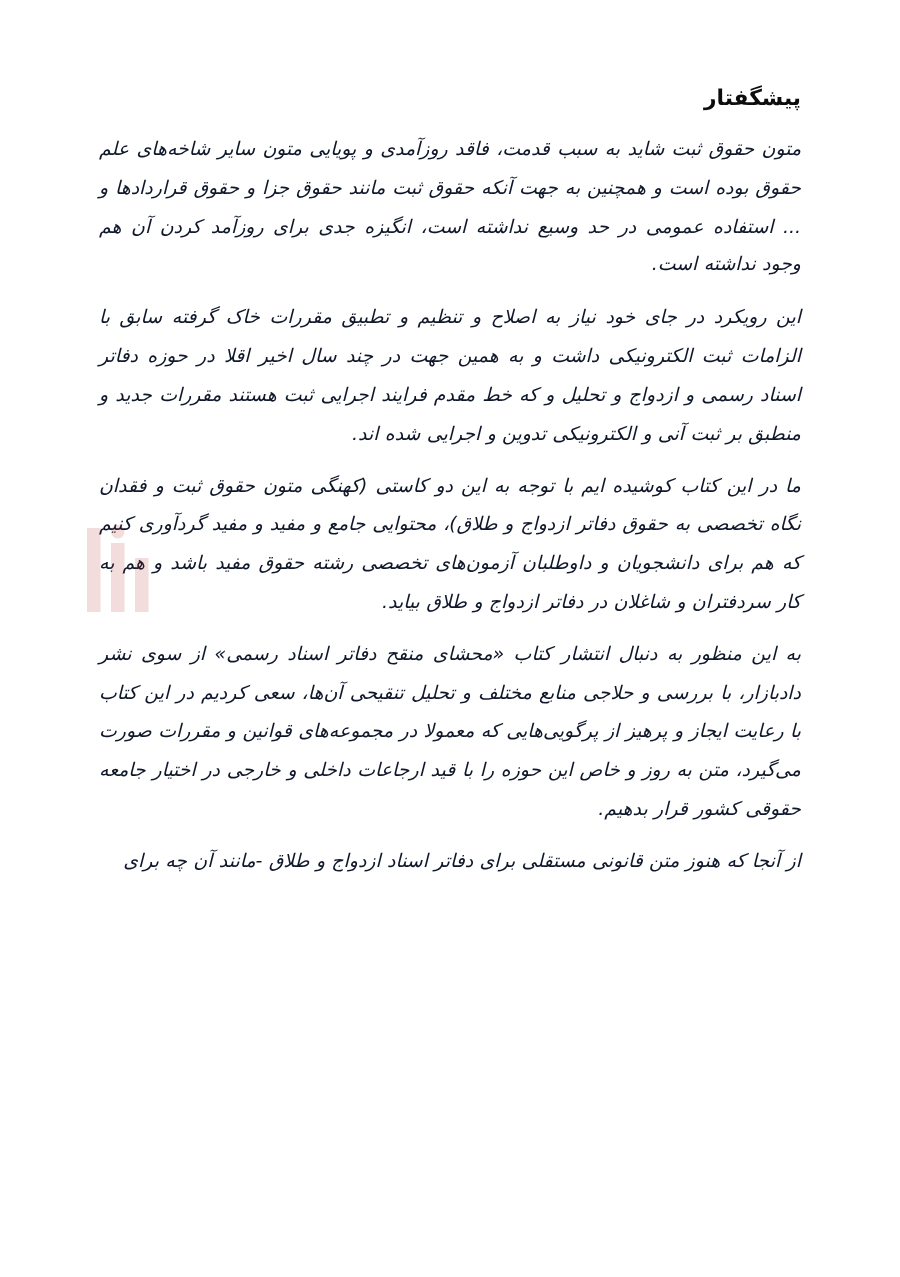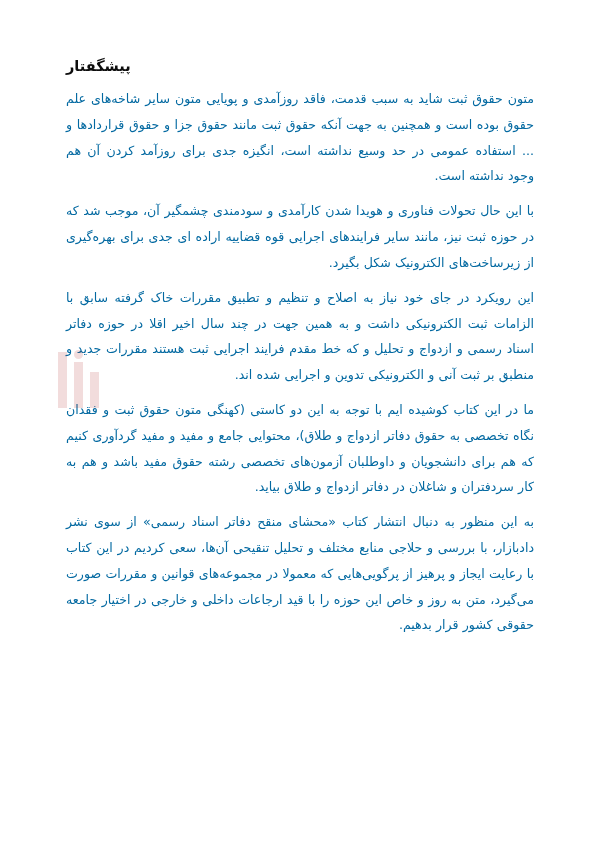--- a/index.html
+++ b/index.html
@@ -17,35 +17,36 @@
   }
   .page {
     position: absolute;
     inset: 0;
     background: #ffffff;
     padding: 58px 66px 0 66px;
     box-sizing: border-box;
     direction: rtl;
   }
   .doc-title {
-    text-align: left;
+    text-align: right;
     font-size: 14.5px;
     font-weight: bold;
     color: #0d0d0d;
     margin: 0 0 12px 0;
     letter-spacing: 0;
   }
   .para {
     font-size: 12.6px;
     line-height: 2.05;
     text-align: justify;
     text-align-last: right;
     margin: 0 0 9px 0;
-    color: #0369a1;
+    color: #0f172a;
     word-spacing: 0.2px;
+    font-style: italic;
   }
   .para:last-child {
     margin-bottom: 0;
   }
   
   .watermark {
     position: absolute;
     left: 52px;
     top: 348px;
     width: 120px;
@@ -74,18 +75,18 @@
   <div class="watermark">
     <span class="bar b1"></span>
     <span class="bar b2"></span>
     <span class="bar b3"></span>
     <span class="dot"></span>
   </div>
 
   <h1 class="doc-title">پیشگفتار</h1>
 
   <p class="para">متون حقوق ثبت شاید به سبب قدمت، فاقد روزآمدی و پویایی متون سایر شاخه‌های علم حقوق بوده است و همچنین به جهت آنکه حقوق ثبت مانند حقوق جزا و حقوق قراردادها و ... استفاده عمومی در حد وسیع نداشته است، انگیزه جدی برای روزآمد کردن آن هم وجود نداشته است.</p>
-  <p class="para">با این حال تحولات فناوری و هویدا شدن کارآمدی و سودمندی چشمگیر آن، موجب شد که در حوزه ثبت نیز، مانند سایر فرایندهای اجرایی قوه قضاییه اراده ای جدی برای بهره‌گیری از زیرساخت‌های الکترونیک شکل بگیرد.</p>
   <p class="para">این رویکرد در جای خود نیاز به اصلاح و تنظیم و تطبیق مقررات خاک گرفته سابق با الزامات ثبت الکترونیکی داشت و به همین جهت در چند سال اخیر اقلا در حوزه دفاتر اسناد رسمی و ازدواج و تحلیل و که خط مقدم فرایند اجرایی ثبت هستند مقررات جدید و منطبق بر ثبت آنی و الکترونیکی تدوین و اجرایی شده اند.</p>
   <p class="para">ما در این کتاب کوشیده ایم با توجه به این دو کاستی (کهنگی متون حقوق ثبت و فقدان نگاه تخصصی به حقوق دفاتر ازدواج و طلاق)، محتوایی جامع و مفید و مفید گردآوری کنیم که هم برای دانشجویان و داوطلبان آزمون‌های تخصصی رشته حقوق مفید باشد و هم به کار سردفتران و شاغلان در دفاتر ازدواج و طلاق بیاید.</p>
   <p class="para">به این منظور به دنبال انتشار کتاب «محشای منقح دفاتر اسناد رسمی» از سوی نشر دادبازار، با بررسی و حلاجی منابع مختلف و تحلیل تنقیحی آن‌ها، سعی کردیم در این کتاب با رعایت ایجاز و پرهیز از پرگویی‌هایی که معمولا در مجموعه‌های قوانین و مقررات صورت می‌گیرد، متن به روز و خاص این حوزه را با قید ارجاعات داخلی و خارجی در اختیار جامعه حقوقی کشور قرار بدهیم.</p>
+  <p class="para">از آنجا که هنوز متن قانونی مستقلی برای دفاتر اسناد ازدواج و طلاق -مانند آن چه برای</p>
 
 </div>
 
 </body></html>

